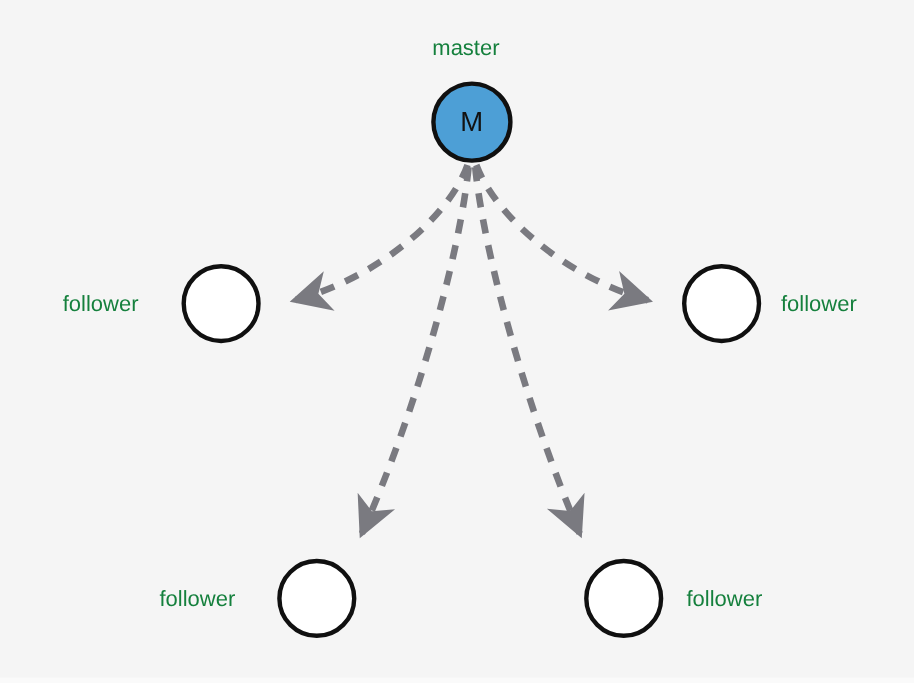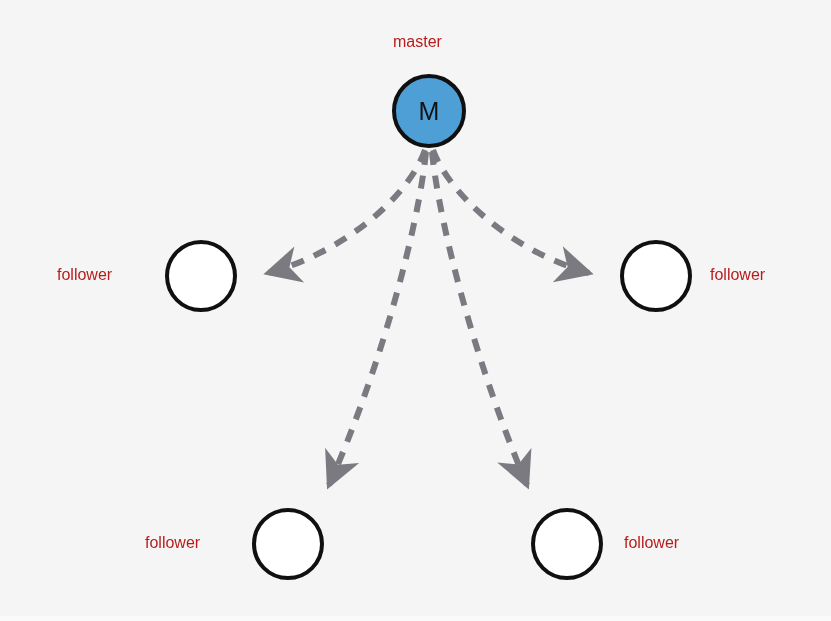--- a/index.html
+++ b/index.html
@@ -49,22 +49,22 @@
     height: 72px;
     background: #ffffff;
     border: 4px solid #101010;
   }
   .f1 { left: 165px; top: 240px; }
   .f2 { left: 620px; top: 240px; }
   .f3 { left: 252px; top: 508px; }
   .f4 { left: 531px; top: 508px; }
   .label {
     position: absolute;
-    font-size: 16px;
-    color: #b91c1c;
+    font-size: 20px;
+    color: #15803d;
     white-space: nowrap;
     line-height: 1;
   }
   .label-master { left: 393px; top: 34px; }
   .label-f1 { left: 57px; top: 267px; }
   .label-f2 { left: 710px; top: 267px; }
   .label-f3 { left: 145px; top: 535px; }
   .label-f4 { left: 624px; top: 535px; }
   .bottom-strip {
     position: absolute;

